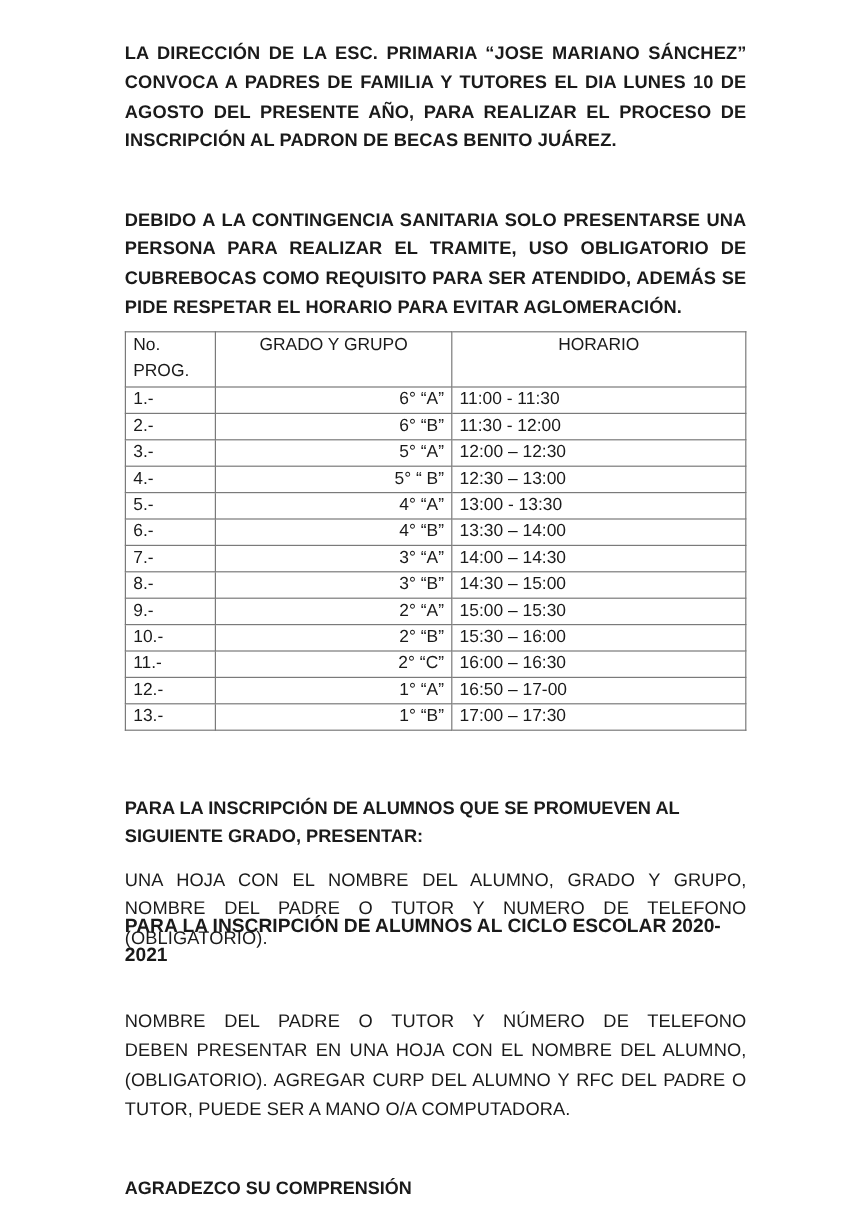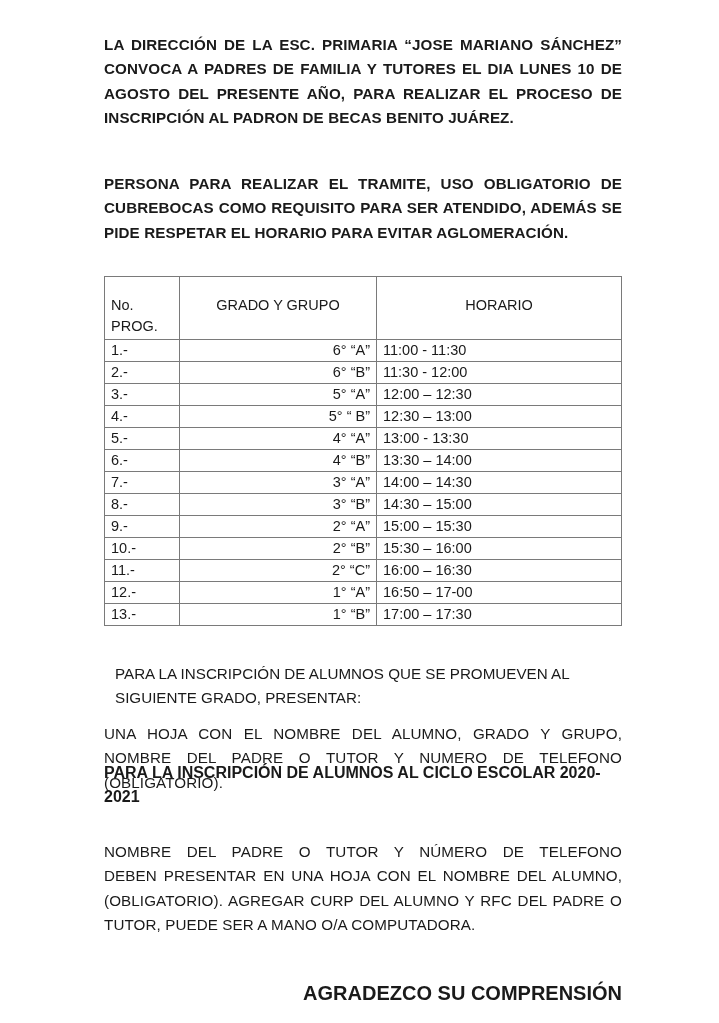--- a/index.html
+++ b/index.html
@@ -5,46 +5,47 @@
   html, body { margin: 0; padding: 0; background: #ffffff; }
   body { width: 719px; height: 1023px; position: relative; overflow: hidden;
          font-family: "Liberation Sans", "DejaVu Sans", sans-serif; color: #1a1a1a; }
   .page { position: absolute; left: 104px; top: 0; width: 518px; }
   .para { text-align: justify; text-align-last: auto; font-size: 15.2px; line-height: 24.4px; margin: 0; letter-spacing: 0.1px; }
   .bold { font-weight: bold; }
   .p1 { position: absolute; top: 33px; left: 0; width: 518px; }
   .p2 { position: absolute; top: 172px; left: 0; width: 518px; }
   table.sched { position: absolute; top: 276px; left: 0; width: 518px; border-collapse: collapse; font-size: 14.5px; }
   table.sched td, table.sched th { border: 1.3px solid #7a7a7a; padding: 0 6px; height: 21px; line-height: 20px; font-weight: normal; vertical-align: top; }
-  table.sched th { height: 44px; line-height: 21px; padding-top: 18px; }
+  table.sched th { height: 44px; line-height: 21px; padding-top: 1px; }
   .c1 { width: 62px; text-align: left; }
   .c2 { width: 184px; text-align: right; }
   .c3 { text-align: left; }
   th.c2, th.c3 { text-align: center; }
-  .h3 { position: absolute; top: 662px; left: 11px; width: 518px; font-size: 15.2px; line-height: 24px; font-weight: normal; text-align: left; }
+  .h3 { position: absolute; top: 662px; left: 0; width: 518px; font-size: 15.2px; line-height: 24px; font-weight: bold; text-align: left; }
   .p3 { position: absolute; top: 722px; left: 0; width: 518px; }
   .h4 { position: absolute; top: 761px; left: 0; width: 518px; font-size: 16px; line-height: 24px; font-weight: bold; }
   .p4 { position: absolute; top: 840px; left: 0; width: 518px; }
-  .closing { position: absolute; top: 982px; left: 0; width: 518px; text-align: right; font-size: 20px; font-weight: bold; }
+  .closing { position: absolute; top: 982px; left: 0; width: 518px; text-align: left; font-size: 15px; font-weight: bold; }
   .just-line { display: block; text-align: justify; text-align-last: justify; }
   .last-line { display: block; text-align: left; }
 </style>
 </head>
 <body>
 
 <div class="page">
 
   <div class="para bold p1">
     <span class="just-line">LA DIRECCIÓN DE LA ESC. PRIMARIA “JOSE MARIANO SÁNCHEZ”</span>
     <span class="just-line">CONVOCA A PADRES DE FAMILIA Y TUTORES EL DIA LUNES 10 DE</span>
     <span class="just-line">AGOSTO DEL PRESENTE AÑO, PARA REALIZAR EL PROCESO DE</span>
     <span class="last-line">INSCRIPCIÓN AL PADRON DE BECAS BENITO JUÁREZ.</span>
   </div>
 
   <div class="para bold p2">
+    <span class="just-line">DEBIDO A LA CONTINGENCIA SANITARIA SOLO PRESENTARSE UNA</span>
     <span class="just-line">PERSONA PARA REALIZAR EL TRAMITE, USO OBLIGATORIO DE</span>
     <span class="just-line">CUBREBOCAS COMO REQUISITO PARA SER ATENDIDO, ADEMÁS SE</span>
     <span class="last-line">PIDE RESPETAR EL HORARIO PARA EVITAR AGLOMERACIÓN.</span>
   </div>
 
   <table class="sched">
     <thead>
       <tr>
         <th class="c1">No. PROG.</th>
         <th class="c2">GRADO Y GRUPO</th>

